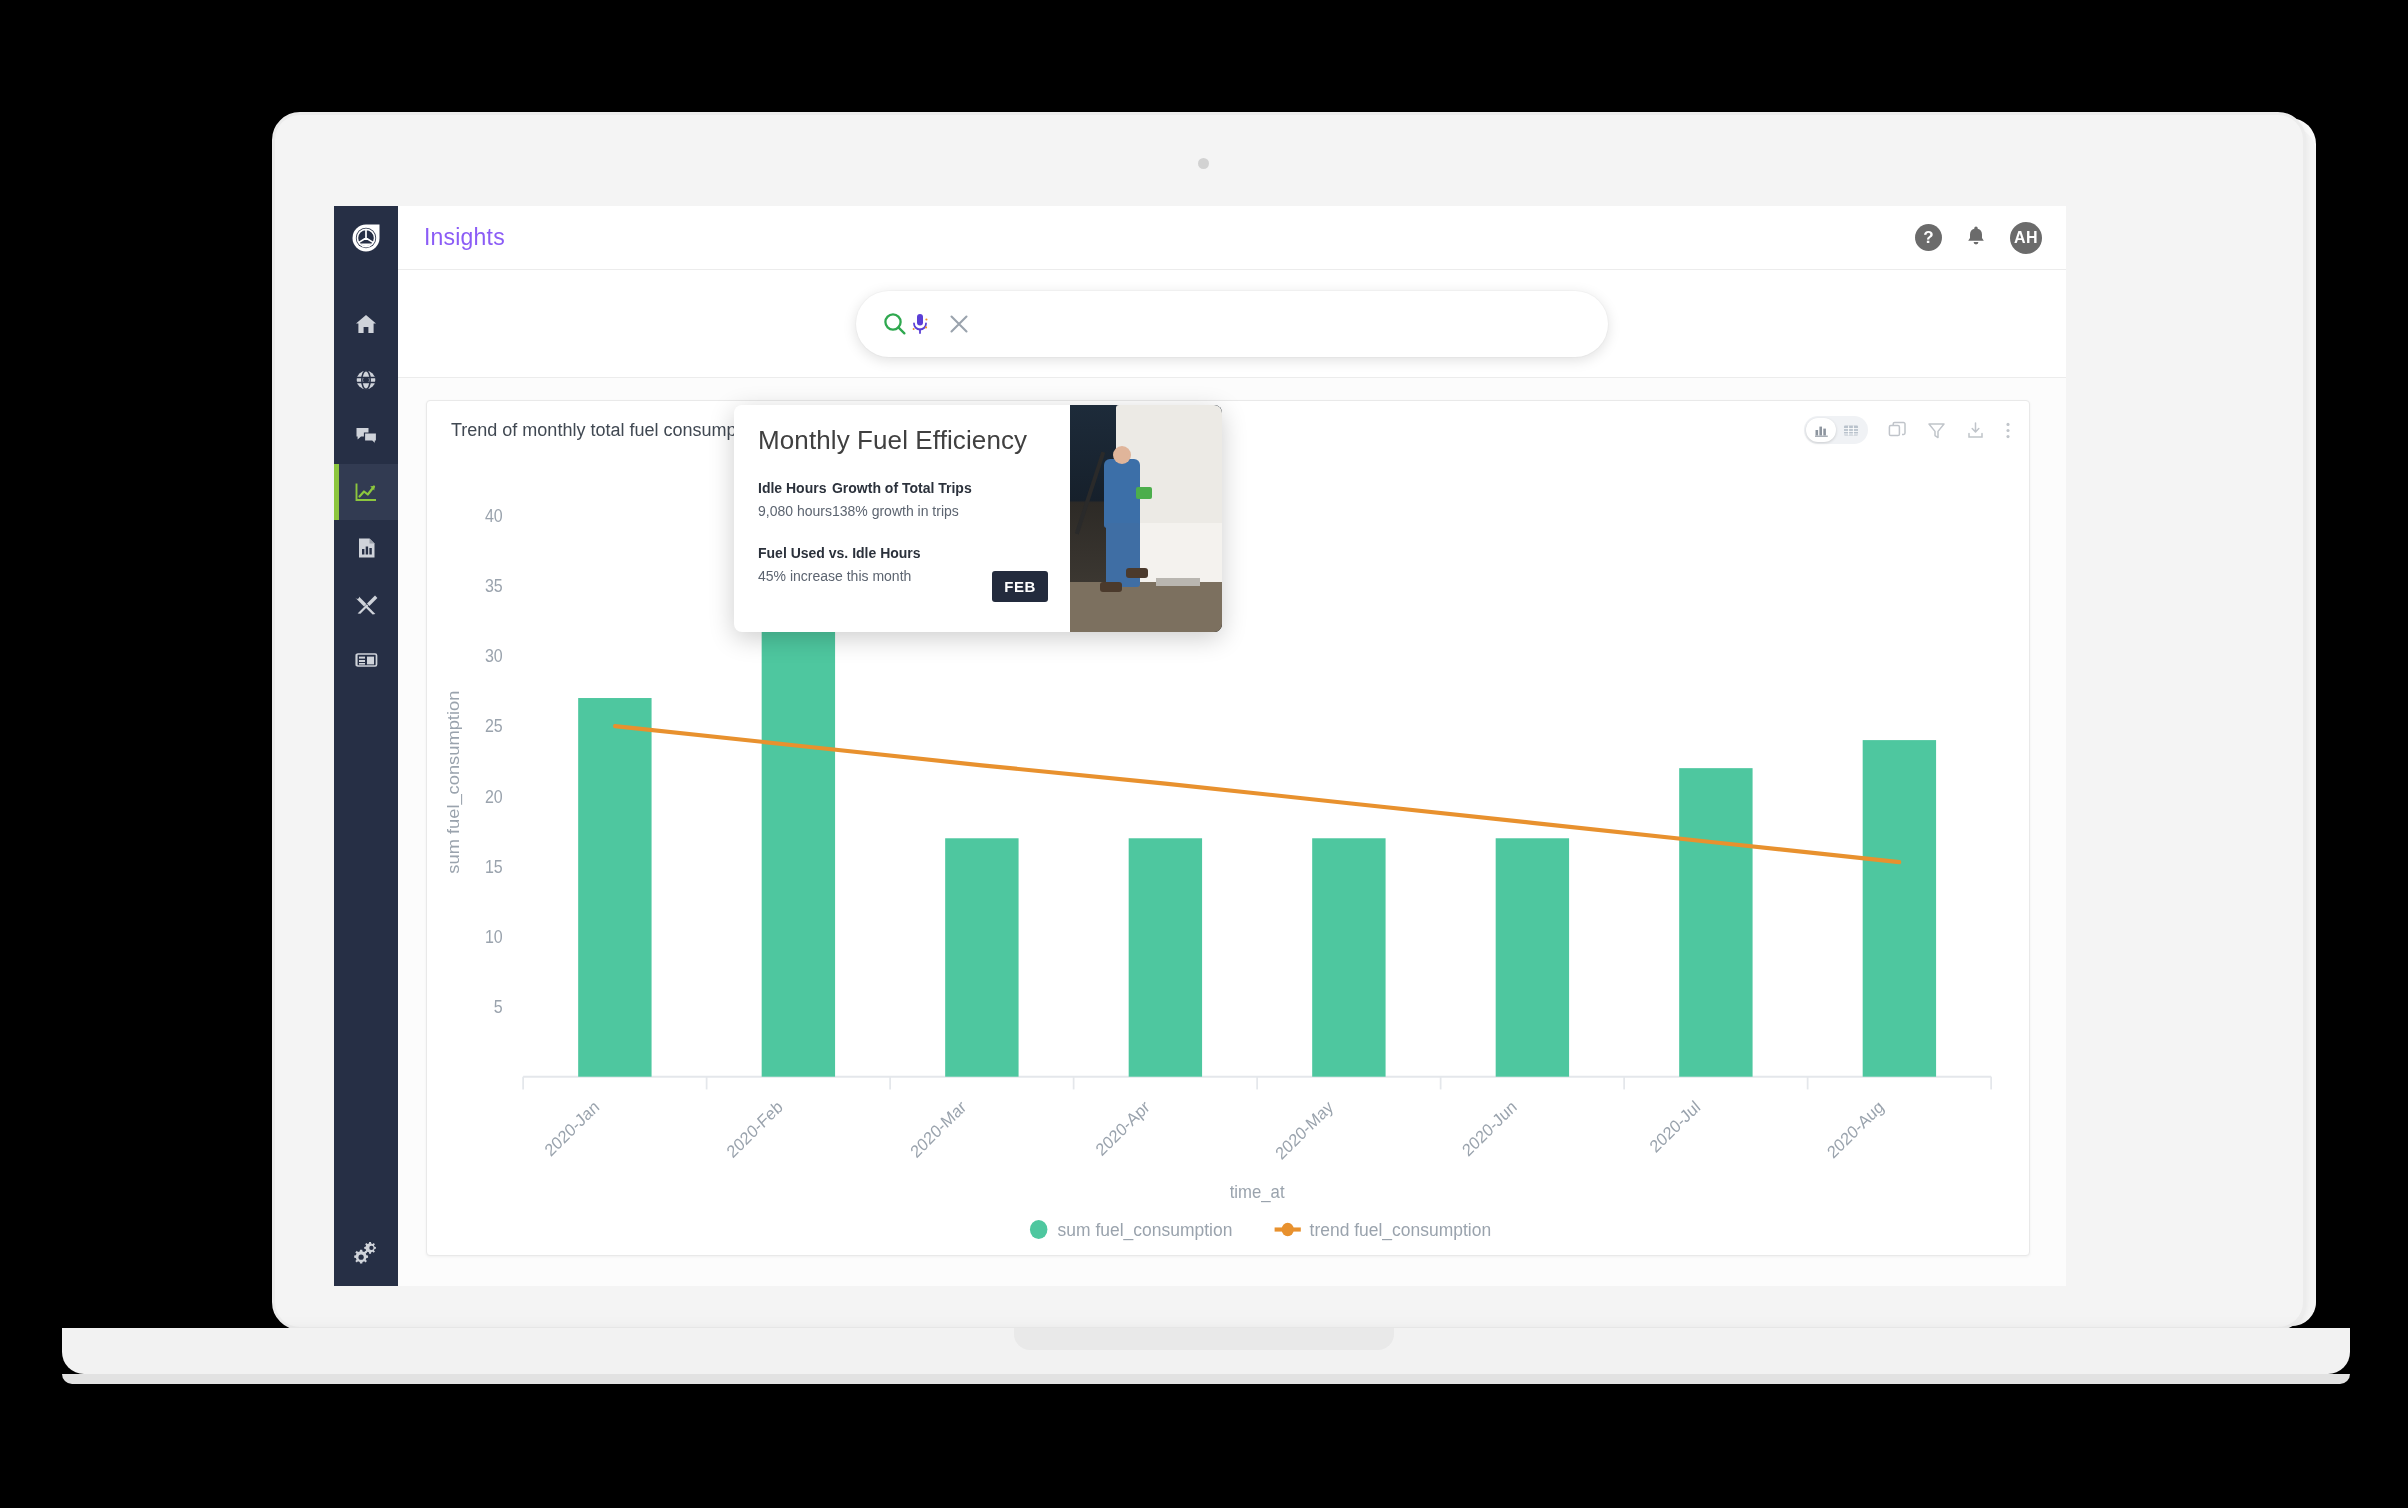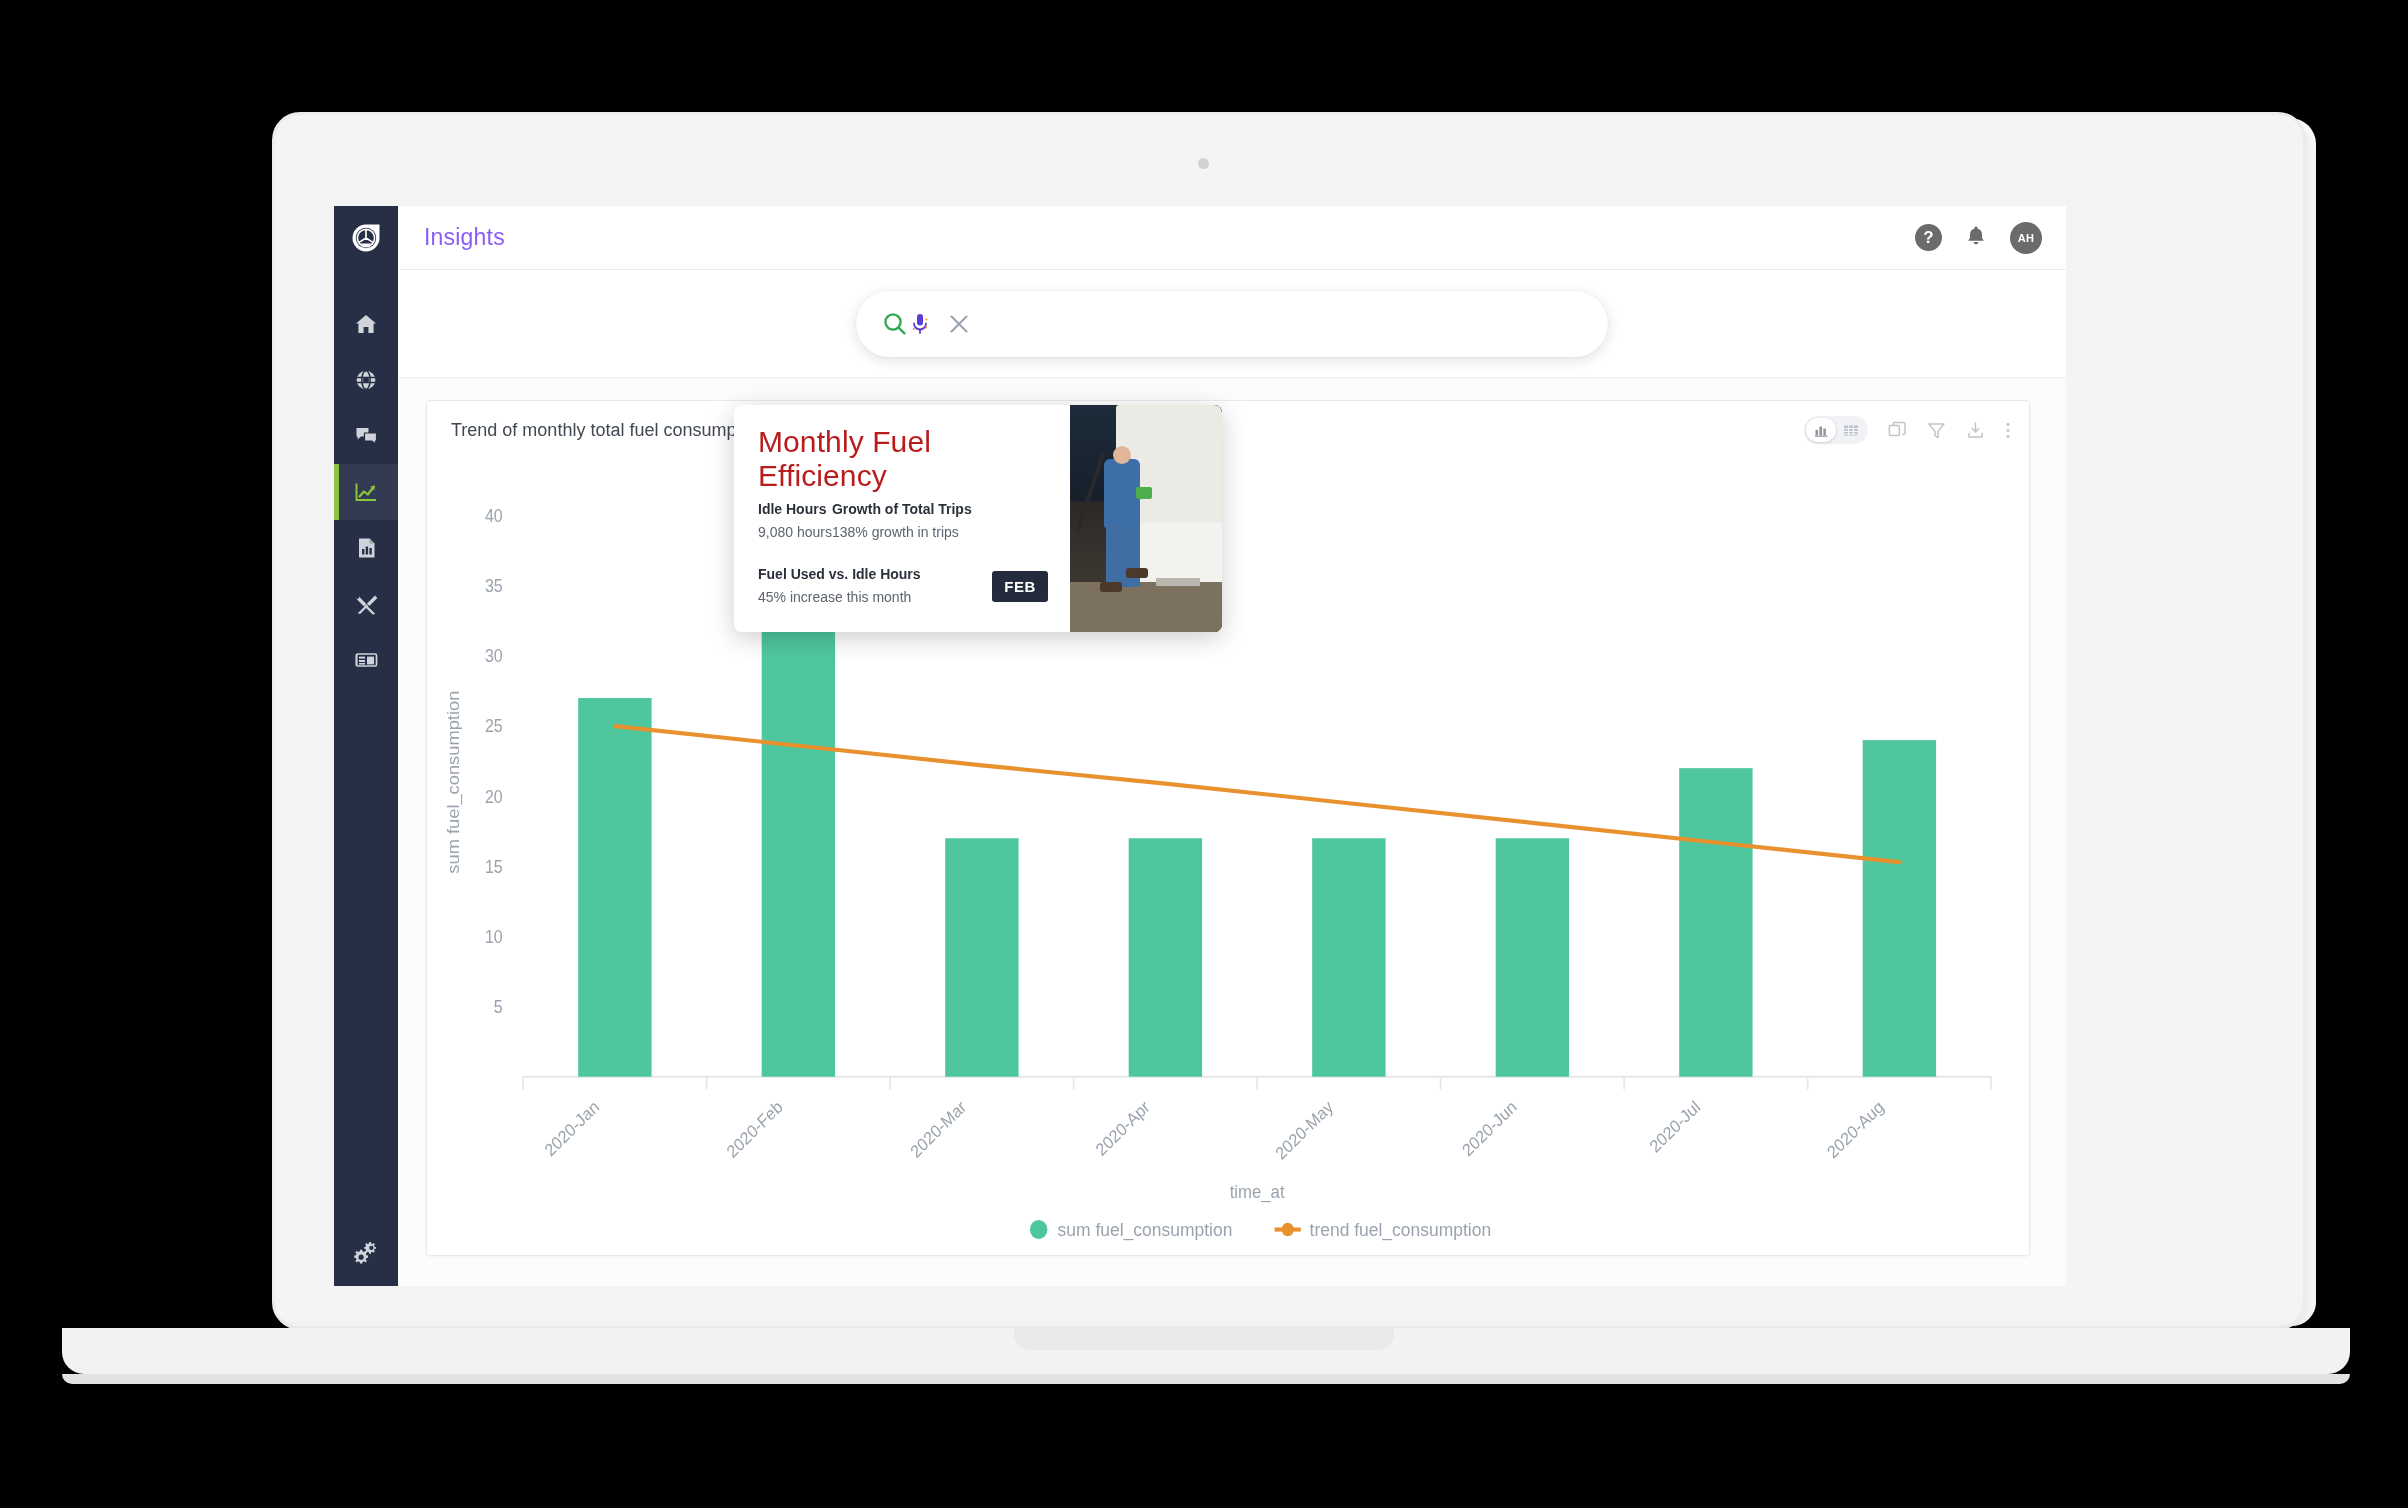--- a/index.html
+++ b/index.html
@@ -108,21 +108,21 @@
   .circle-icon {
     width: 27px; height: 27px; border-radius: 50%;
     background: #6b6b6b; color: #fff;
     display: flex; align-items: center; justify-content: center;
     font-size: 17px; font-weight: bold; cursor: pointer;
   }
   .avatar {
     width: 32px; height: 32px; border-radius: 50%;
     background: #6b6b6b; color: #fff;
     display: flex; align-items: center; justify-content: center;
-    font-size: 11px; font-weight: bold; letter-spacing: .4px; cursor: pointer; text-align: center;
+    font-size: 16px; font-weight: bold; letter-spacing: .4px; cursor: pointer; text-align: center;
   }
   .bell { cursor: pointer; }
 
   
   .tabbar {
     height: 54px; flex: 0 0 54px;
     display: flex; align-items: flex-end;
     padding-left: 30px;
     border-bottom: 1px solid #ececec;
     background: #fff;
@@ -211,22 +211,22 @@
     left: 307px; top: 4px;
     width: 488px; height: 227px;
     background: #fff;
     border-radius: 8px;
     box-shadow: 0 6px 26px rgba(0,0,0,.2);
     display: flex; overflow: hidden;
     z-index: 20;
   }
   .callout-body { flex: 1; padding: 20px 22px 16px 24px; position: relative; min-width: 0; }
   .callout-title {
-    font-size: 30px; color: #b91c1c; font-weight: 400;
-    letter-spacing: .1px; margin-bottom: 8px;
+    font-size: 26px; color: #404040; font-weight: 400;
+    letter-spacing: .1px; margin-bottom: 24px;
   }
   .stat-row { display: flex; }
   .stat { }
   .stat-label { font-size: 14px; font-weight: bold; color: #2b313b; margin-bottom: 7px; }
   .stat-value { font-size: 14px; color: #5c6470; }
   .stat-row.second { margin-top: 26px; align-items: flex-end; }
   .month-chip {
     background: #232b3d; color: #fff;
     font-size: 15px; font-weight: bold; letter-spacing: .6px;
     padding: 7px 12px; border-radius: 3px;

